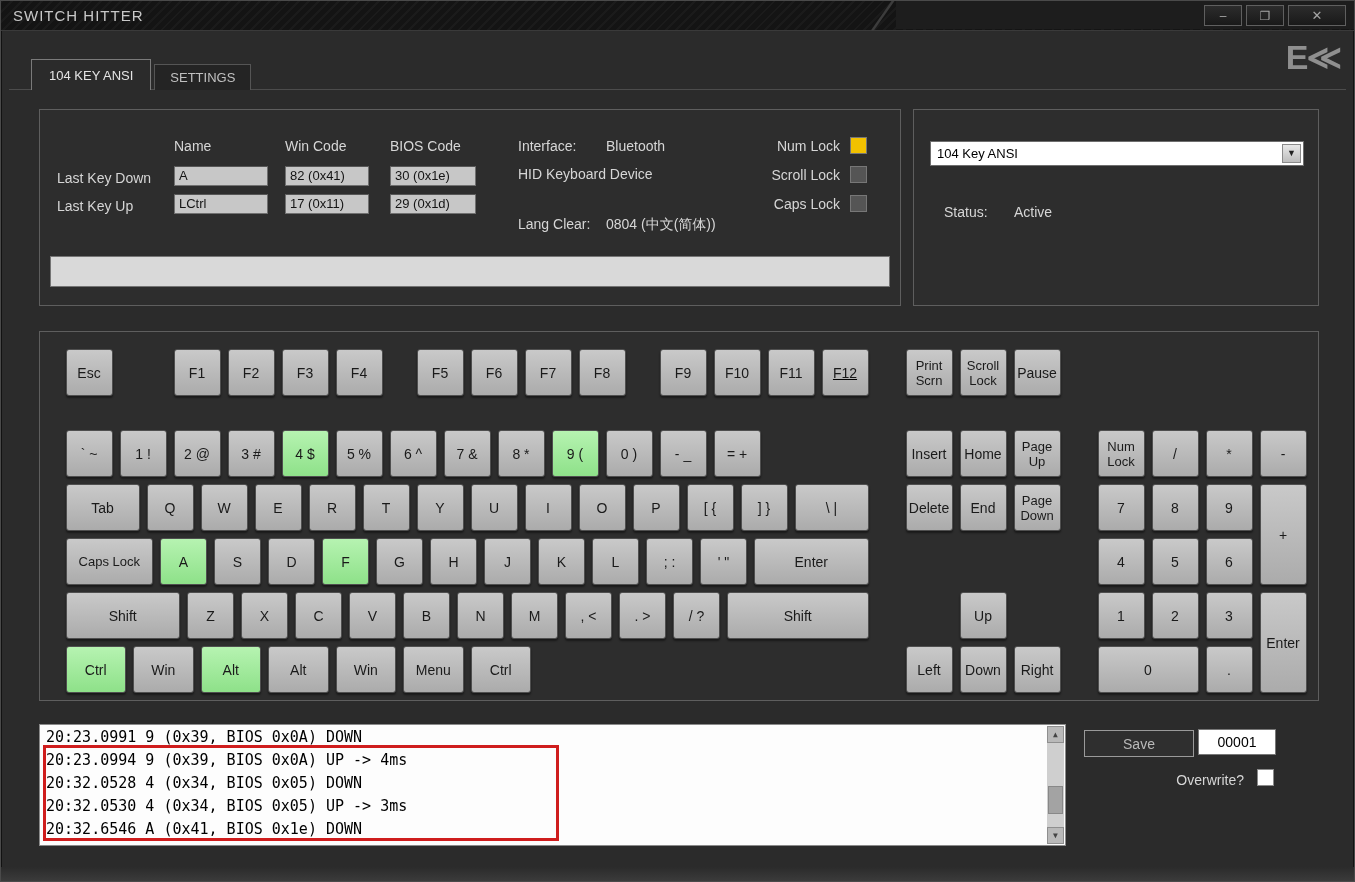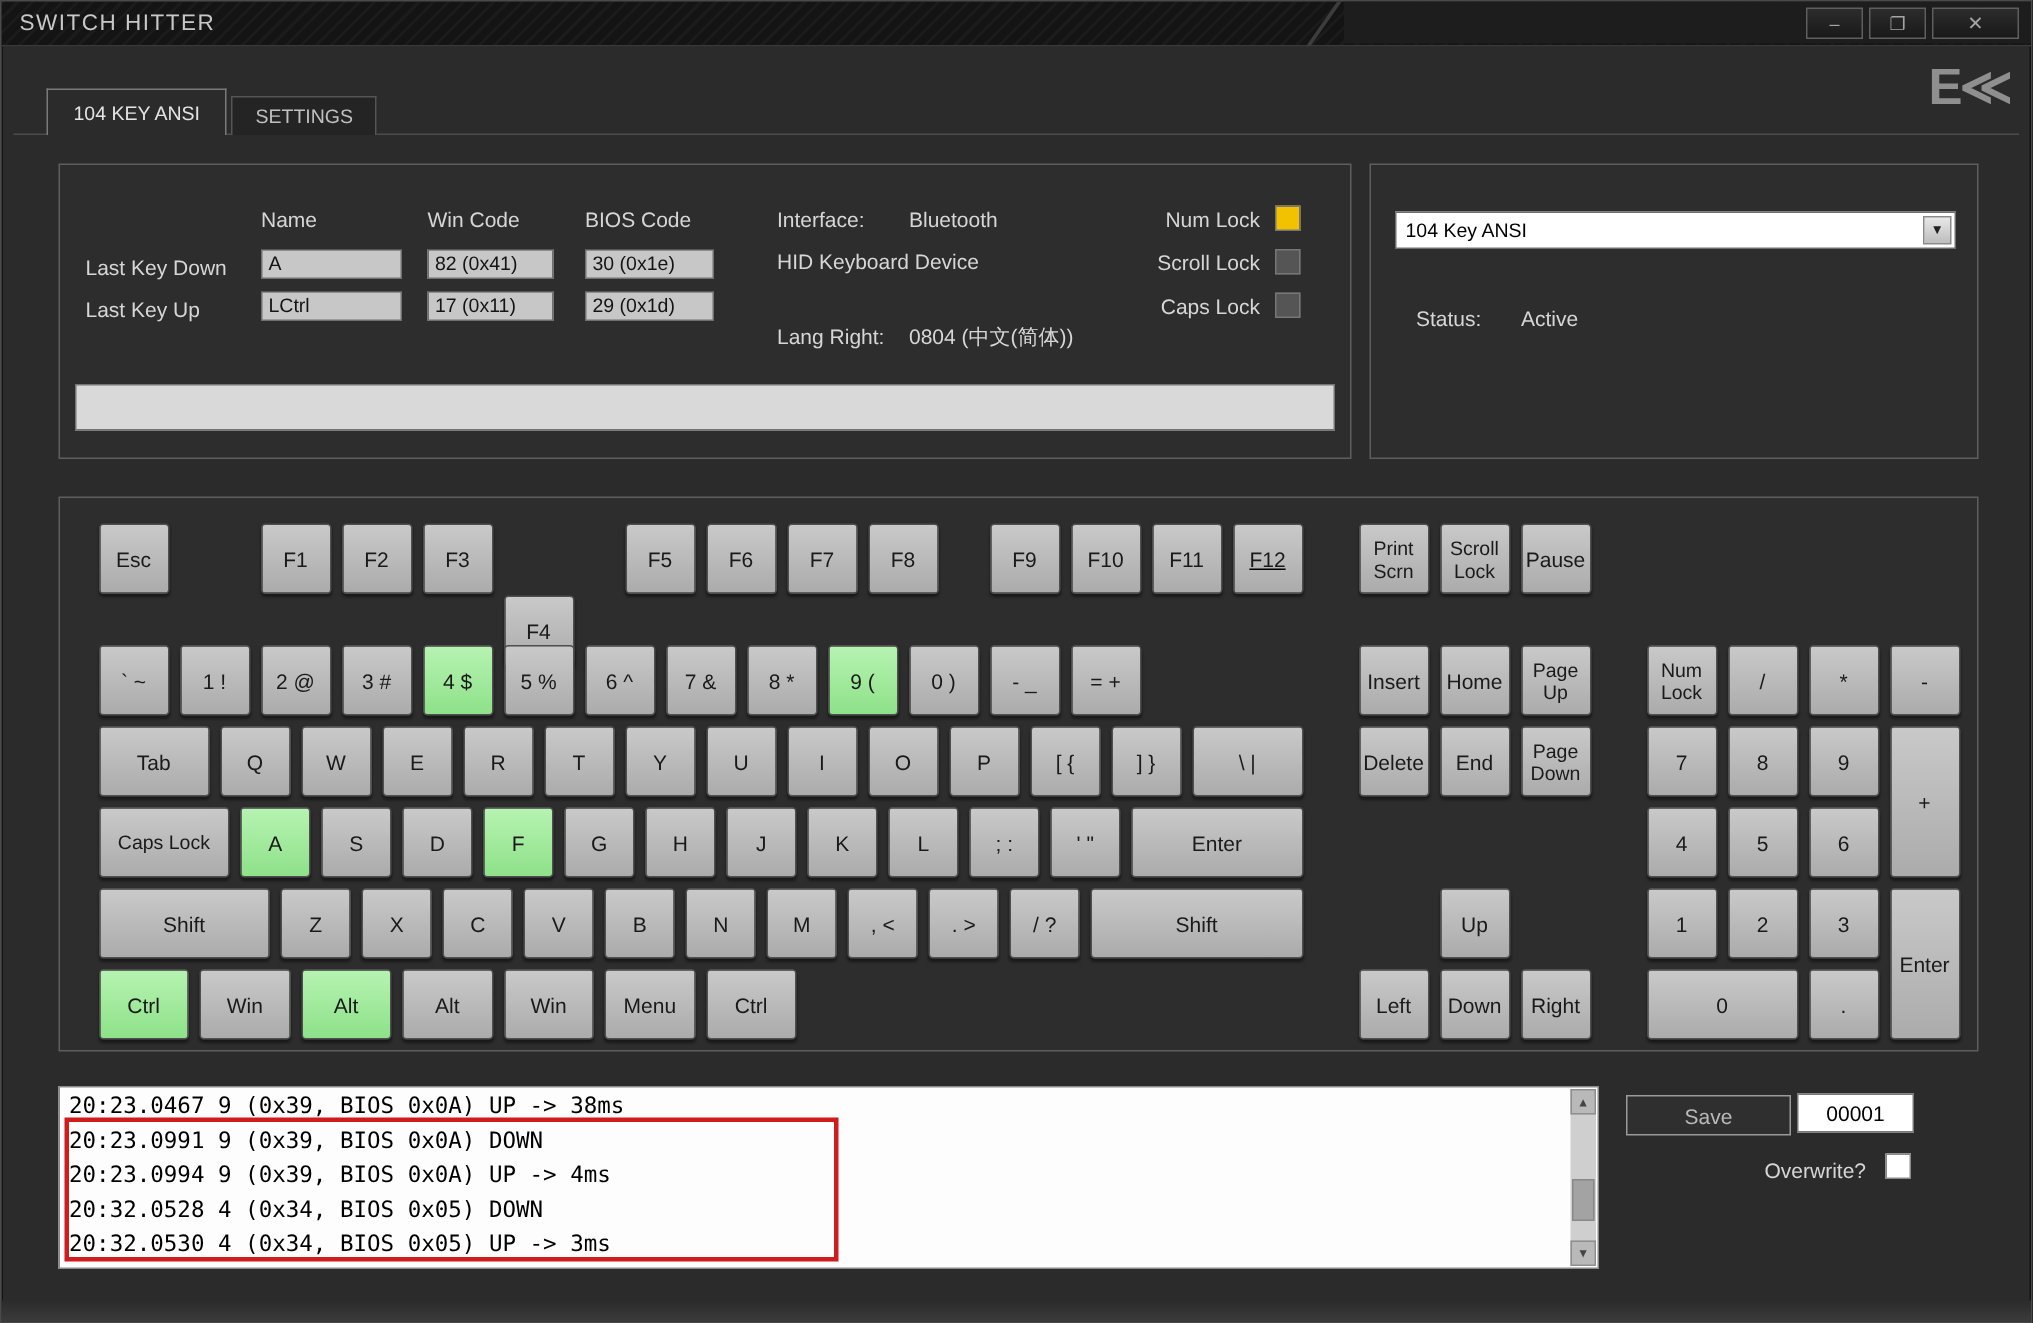--- a/index.html
+++ b/index.html
@@ -166,21 +166,21 @@
     <div class="field" style="left:350px; top:56px; width:86px;">30 (0x1e)</div>
 
     <div class="lbl" style="left:17px; top:88px;">Last Key Up</div>
     <div class="field" style="left:134px; top:84px; width:94px;">LCtrl</div>
     <div class="field" style="left:245px; top:84px; width:84px;">17 (0x11)</div>
     <div class="field" style="left:350px; top:84px; width:86px;">29 (0x1d)</div>
 
     <div class="lbl" style="left:478px; top:28px;">Interface:</div>
     <div class="lbl" style="left:566px; top:28px;">Bluetooth</div>
     <div class="lbl" style="left:478px; top:56px;">HID Keyboard Device</div>
-    <div class="lbl" style="left:478px; top:106px;">Lang Right:</div>
+    <div class="lbl" style="left:478px; top:106px;">Lang Clear:</div>
     <div class="lbl" style="left:566px; top:106px;">0804 (中文(简体))</div>
 
     <div class="lbl" style="left:600px; top:28px; width:200px; text-align:right;">Num Lock</div>
     <div class="lock-square" style="left: 810px; top: 27px; background: rgb(242, 193, 0);"></div>
     <div class="lbl" style="left:600px; top:57px; width:200px; text-align:right;">Scroll Lock</div>
     <div class="lock-square" style="left: 810px; top: 56px; background: rgb(85, 85, 85);"></div>
     <div class="lbl" style="left:600px; top:86px; width:200px; text-align:right;">Caps Lock</div>
     <div class="lock-square" style="left: 810px; top: 85px; background: rgb(85, 85, 85);"></div>
 
     <div class="typing-field"></div>
@@ -205,21 +205,21 @@
             <div class="kcell" style="width: 54px;"></div>
             <div class="kcell" style="width: 54px;">
               <div class="key">F1</div>
             </div>
             <div class="kcell" style="width: 54px;">
               <div class="key">F2</div>
             </div>
             <div class="kcell" style="width: 54px;">
               <div class="key">F3</div>
             </div>
-            <div class="kcell" style="width: 54px; margin-top: 48px;">
+            <div class="kcell" style="width: 54px;">
               <div class="key">F4</div>
             </div>
             <div class="kcell" style="width: 27px;"></div>
             <div class="kcell" style="width: 54px;">
               <div class="key">F5</div>
             </div>
             <div class="kcell" style="width: 54px;">
               <div class="key">F6</div>
             </div>
             <div class="kcell" style="width: 54px;">
@@ -536,21 +536,20 @@
           </div>
           <div class="kcell" style="grid-area: 5 / 3;">
             <div class="key">.</div>
           </div>
         </div>
     </div>
   </div>
 
   <div class="log-area">
     <div class="log-lines">
-        <div class="log-line">20:23.0467 9 (0x39, BIOS 0x0A) UP -&gt; 38ms</div>
         <div class="log-line">20:23.0991 9 (0x39, BIOS 0x0A) DOWN</div>
         <div class="log-line">20:23.0994 9 (0x39, BIOS 0x0A) UP -&gt; 4ms</div>
         <div class="log-line">20:32.0528 4 (0x34, BIOS 0x05) DOWN</div>
         <div class="log-line">20:32.0530 4 (0x34, BIOS 0x05) UP -&gt; 3ms</div>
         <div class="log-line">20:32.6546 A (0x41, BIOS 0x1e) DOWN</div>
       </div>
     <div class="scrollbar">
       <div class="scroll-btn up">▲</div>
       <div class="scroll-thumb"></div>
       <div class="scroll-btn down">▼</div>

